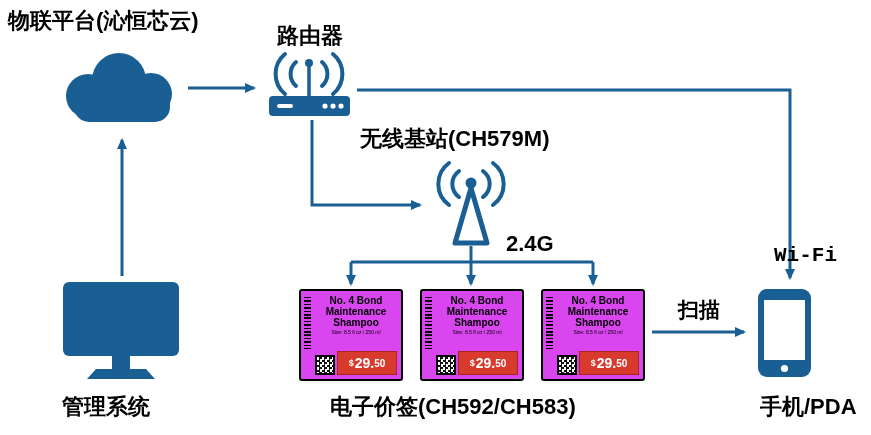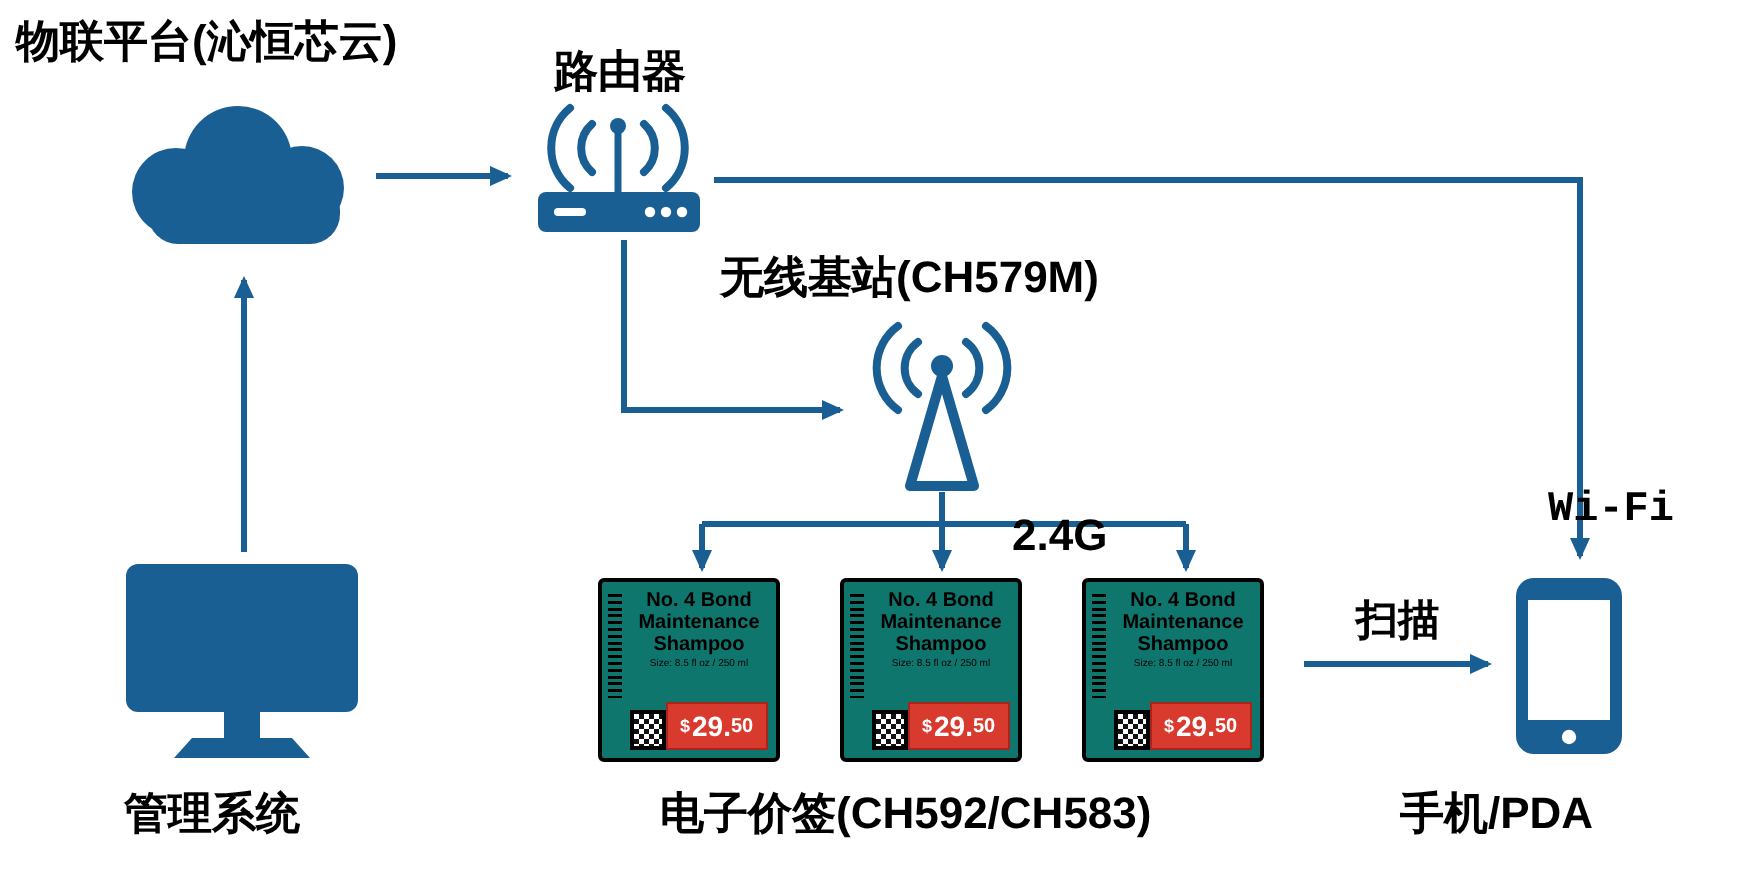--- a/index.html
+++ b/index.html
@@ -5,21 +5,21 @@
   html,body{margin:0;padding:0;background:#fff;}
   .canvas{
     position:relative;width:871px;height:435px;background:#ffffff;
     font-family:"Liberation Sans","DejaVu Sans",sans-serif;color:#000;overflow:hidden;border-radius:17px;
   }
   .lbl{position:absolute;font-size:22px;font-weight:600;white-space:nowrap;}
   .lbl.small{font-size:21px;}
   svg{position:absolute;}
   
   .tag{
-    position:absolute;top:289px;width:91px;height:92px;background:#0f766e;
+    position:absolute;top:289px;width:104px;height:92px;background:#d946ef;
     border:2px solid #000;border-radius:3px;box-sizing:border-box;
   }
   .tag .barcode{
     position:absolute;left:3px;top:6px;width:7px;height:52px;
     background:repeating-linear-gradient(180deg,#000 0 1.5px,transparent 1.5px 3.4px);
   }
   .tag .body{
     position:absolute;left:13px;right:3px;top:4px;text-align:center;line-height:1.12;
   }
   .tag .t1{font-size:10px;font-weight:bold;}
@@ -61,26 +61,26 @@
       <path d="M351,262 V284" marker-end="url(#ah)"></path>
       <path d="M471,262 V284" marker-end="url(#ah)"></path>
       <path d="M593,262 V284" marker-end="url(#ah)"></path>
       <path d="M652,332 H744" marker-end="url(#ah)"></path>
     </g>
   </svg>
 
   <div class="lbl" style="left:8px;top:6px;">物联平台(沁恒芯云)</div>
   <div class="lbl" style="left:277px;top:6px;margin-top:15px;">路由器</div>
   <div class="lbl" style="left:360px;top:124px;">无线基站(CH579M)</div>
-  <div class="lbl" style="left:506px;top:231px;margin-top:24px;">2.4G</div>
+  <div class="lbl" style="left:506px;top:231px;">2.4G</div>
   <div class="lbl small" style="left:774px;top:244px;font-family:Liberation Mono, monospace;">Wi-Fi</div>
   <div class="lbl small" style="left:678px;top:296px;">扫描</div>
   <div class="lbl" style="left:62px;top:392px;">管理系统</div>
   <div class="lbl" style="left:330px;top:392px;">电子价签(CH592/CH583)</div>
-  <div class="lbl" style="left:700px;top:392px;">手机/PDA</div>
+  <div class="lbl" style="left:760px;top:392px;">手机/PDA</div>
 
   <svg style="left:52px;top:44px;" width="132" height="86" viewBox="0 0 132 86">
     <g fill="#1a5f94">
       <circle cx="36" cy="52" r="22"></circle>
       <circle cx="67" cy="36" r="27"></circle>
       <circle cx="99" cy="50" r="21"></circle>
       <rect x="22" y="46" width="96" height="32" rx="15"></rect>
     </g>
   </svg>
 

